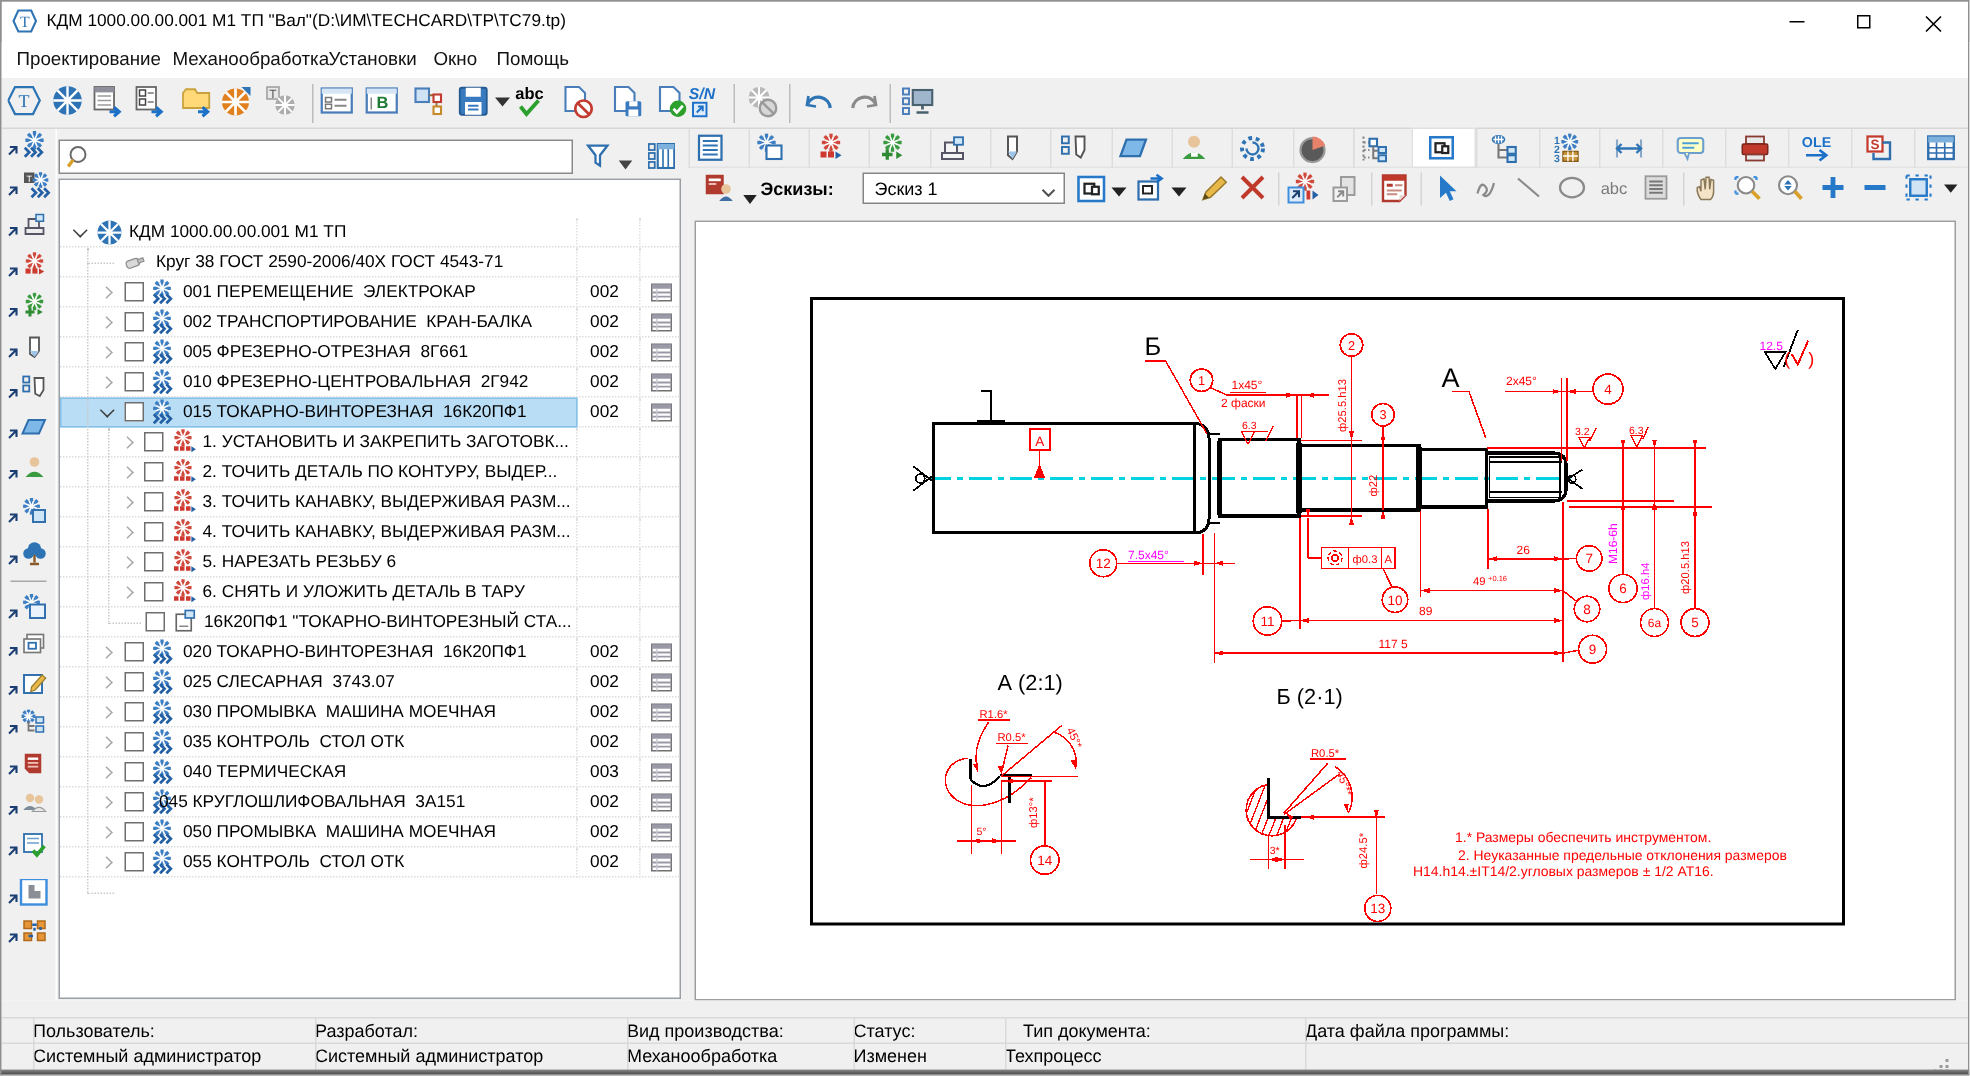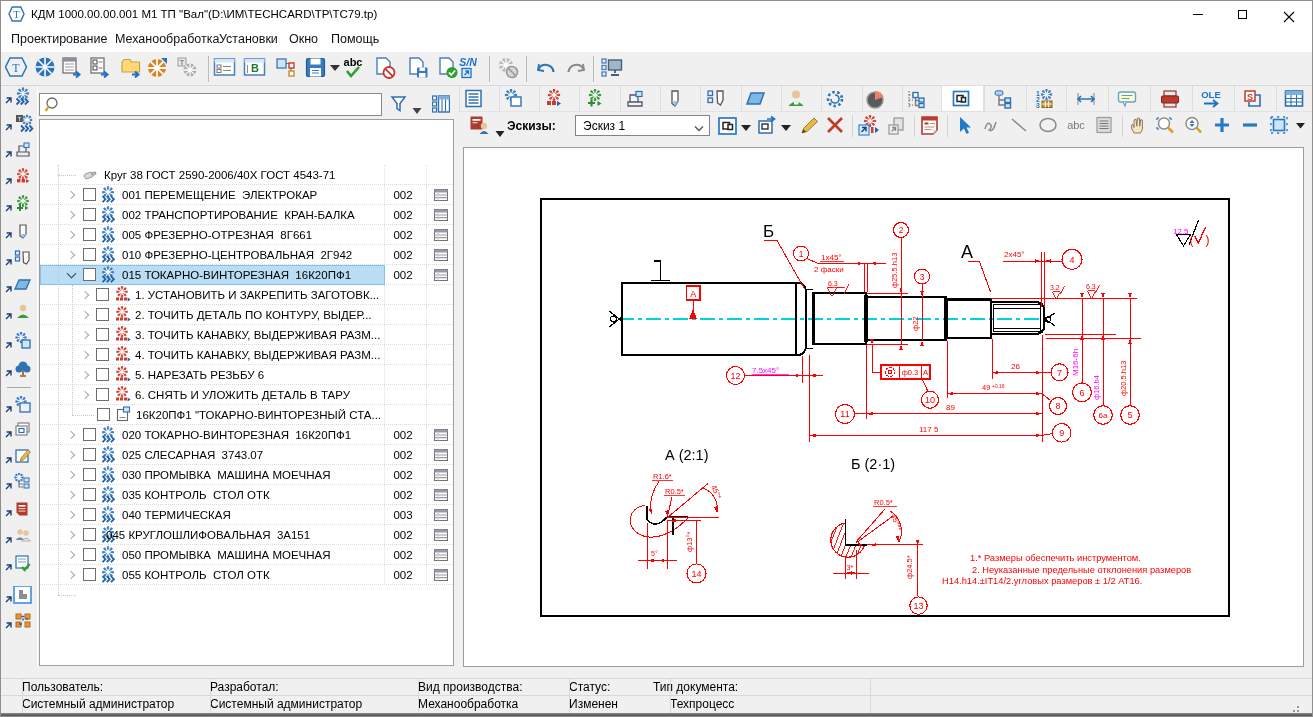--- a/index.html
+++ b/index.html
@@ -443,20 +443,30 @@
     <div class="ab" style="left:394px;top:9px"><svg width="18" height="18" viewBox="0 0 18 18" style="">
         <rect x="0.5" y="1" width="4" height="4" fill="none" stroke="#2f6fae" stroke-width="1.2"></rect>
         <rect x="0.5" y="7" width="4" height="4" fill="none" stroke="#2f6fae" stroke-width="1.2"></rect>
         <rect x="0.5" y="13" width="4" height="4" fill="none" stroke="#2f6fae" stroke-width="1.2"></rect>
         <rect x="6.5" y="1" width="11" height="16" fill="#fff" stroke="#2f6fae" stroke-width="1.4"></rect>
         <rect x="6.5" y="1" width="11" height="3.5" fill="#7db0dd"></rect>
         <path d="M10 4.5 v12 M13.5 4.5 v12" stroke="#2f6fae" stroke-width="1.1"></path>
       </svg></div>
     <div class="treebox">
       <div class="rows">
+        <div class="trow" style="top:0px">
+          <div class="vline" style="left:344px"></div>
+          <div class="vline" style="left:386px"></div>
+          <span class="chev-d" style="left:10px"></span>
+          <span class="icon" style="left:24px"><svg width="18" height="18" viewBox="0 0 18 18" style="">
+              <circle cx="9" cy="9" r="8" fill="#2e74b5"></circle>
+              <path d="M9 1 V17 M1 9 H17 M3.3 3.3 L14.7 14.7 M14.7 3.3 L3.3 14.7" stroke="#fff" stroke-width="1.5"></path>
+            </svg></span>
+          <span class="txt" style="left:46px">КДМ 1000.00.00.001 М1 ТП</span>
+        </div>
         <div class="trow" style="top:20px">
           <div class="vline" style="left:344px"></div>
           <div class="vline" style="left:386px"></div>
           <span class="icon" style="left:42px;top:2px"><svg width="16" height="14" viewBox="0 0 16 14" style="">
               <g transform="rotate(-20 8 8)">
                 <rect x="2" y="5.5" width="9" height="5" rx="2.2" fill="#d9d9d9" stroke="#8a8a8a" stroke-width="0.8"></rect>
                 <rect x="10" y="6.8" width="4" height="2.4" fill="#c0c0c0" stroke="#8a8a8a" stroke-width="0.7"></rect>
               </g>
             </svg></span>
           <span class="txt" style="left:64px">Круг 38 ГОСТ 2590-2006/40Х ГОСТ 4543-71</span>
@@ -1616,21 +1626,22 @@
         </svg>
       </div>
     </div>
   </div>
 <div class="ab status">
     <div class="srow" style="top:11px">
       <span class="scell" style="left:21px;width:188px">Пользователь:</span>
       <span class="scell" style="left:209px;width:208px">Разработал:</span>
       <span class="scell" style="left:417px;width:151px">Вид производства:</span>
       <span class="scell" style="left:568px;width:101px">Статус:</span>
-      <span class="scell" style="left:652px;width:200px">Тип документа:</span>
+      <span class="scell" style="left:681px;width:200px">Тип документа:</span>
+      <span class="scell" style="left:869px;width:442px">Дата файла программы:</span>
       <div style="position:absolute;left:21px;top:0;height:17px;border-left:1px solid #d9d9d9"></div>
       <div style="position:absolute;left:209px;top:0;height:17px;border-left:1px solid #d9d9d9"></div>
       <div style="position:absolute;left:417px;top:0;height:17px;border-left:1px solid #d9d9d9"></div>
       <div style="position:absolute;left:568px;top:0;height:17px;border-left:1px solid #d9d9d9"></div>
       <div style="position:absolute;left:669px;top:0;height:17px;border-left:1px solid #d9d9d9"></div>
       <div style="position:absolute;left:869px;top:0;height:17px;border-left:1px solid #d9d9d9"></div>
     </div>
     <div class="srow" style="top:28px">
       <span class="scell" style="left:21px;width:188px">Системный администратор</span>
       <span class="scell" style="left:209px;width:208px">Системный администратор</span>

